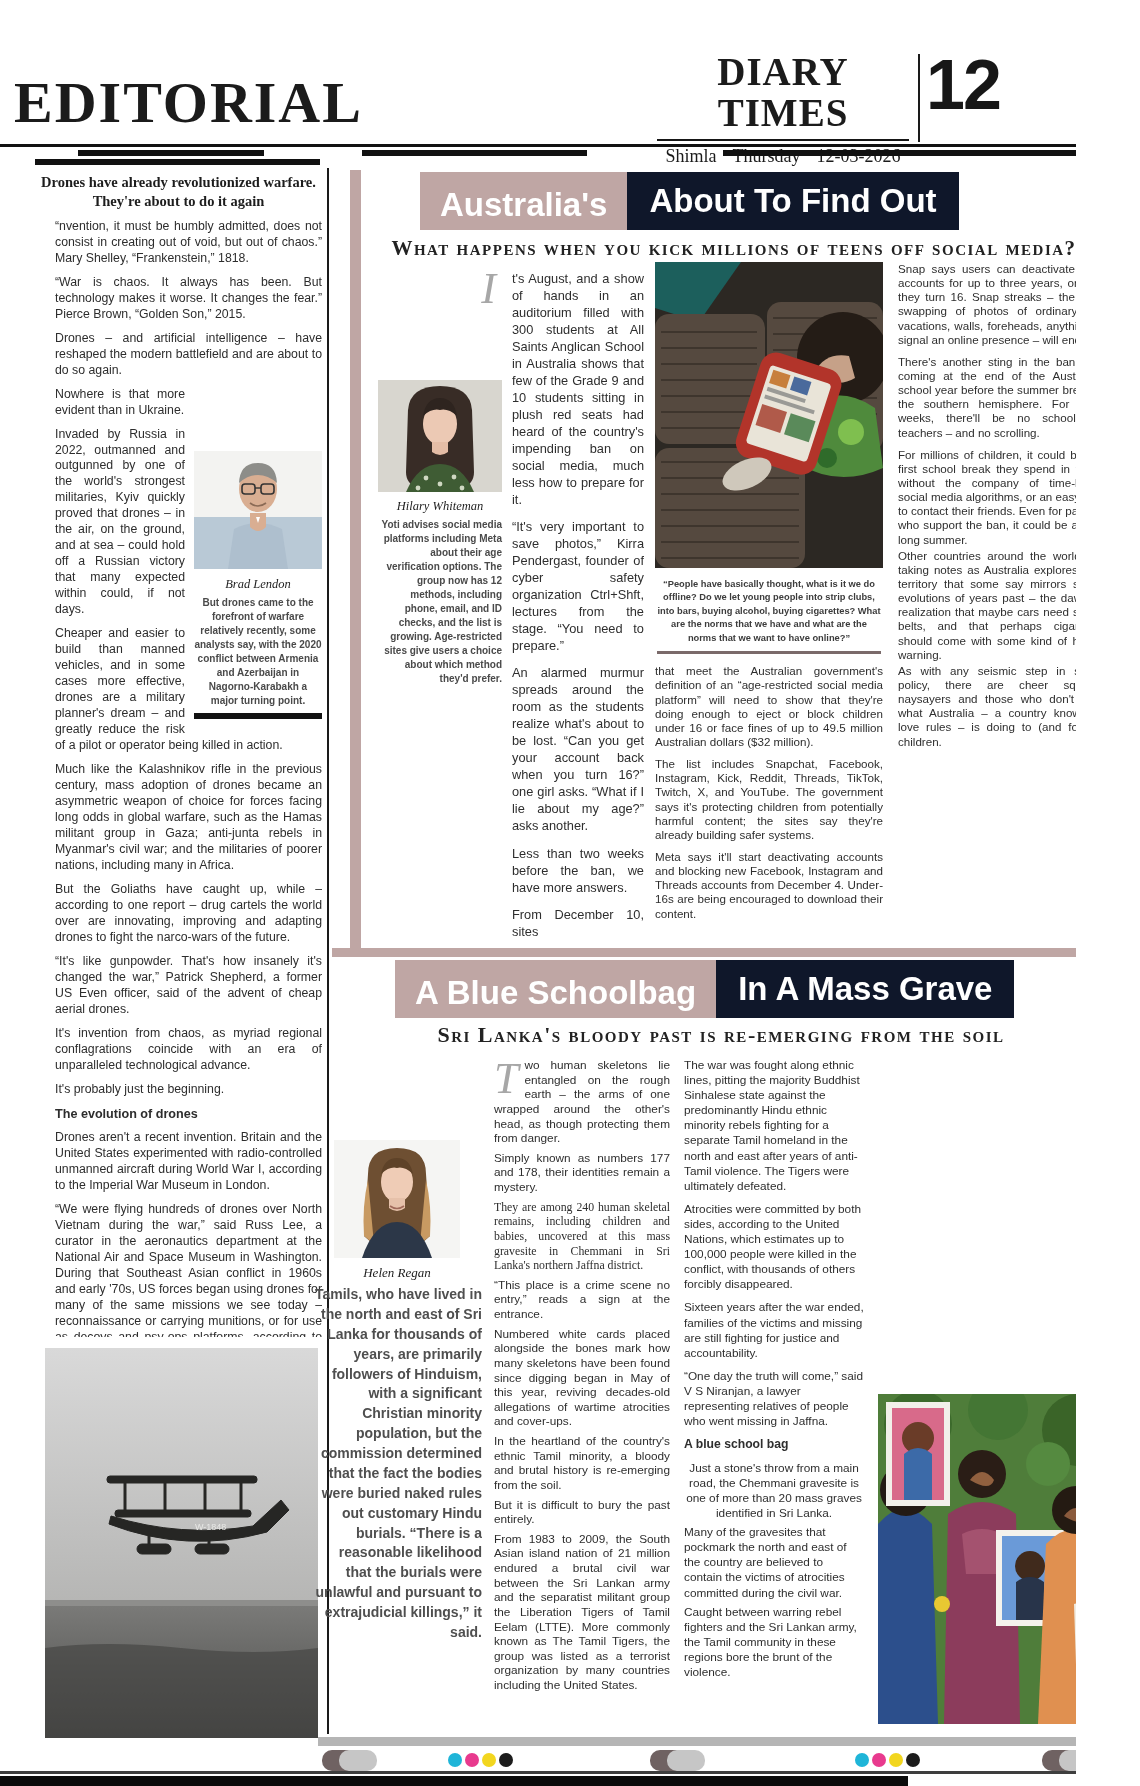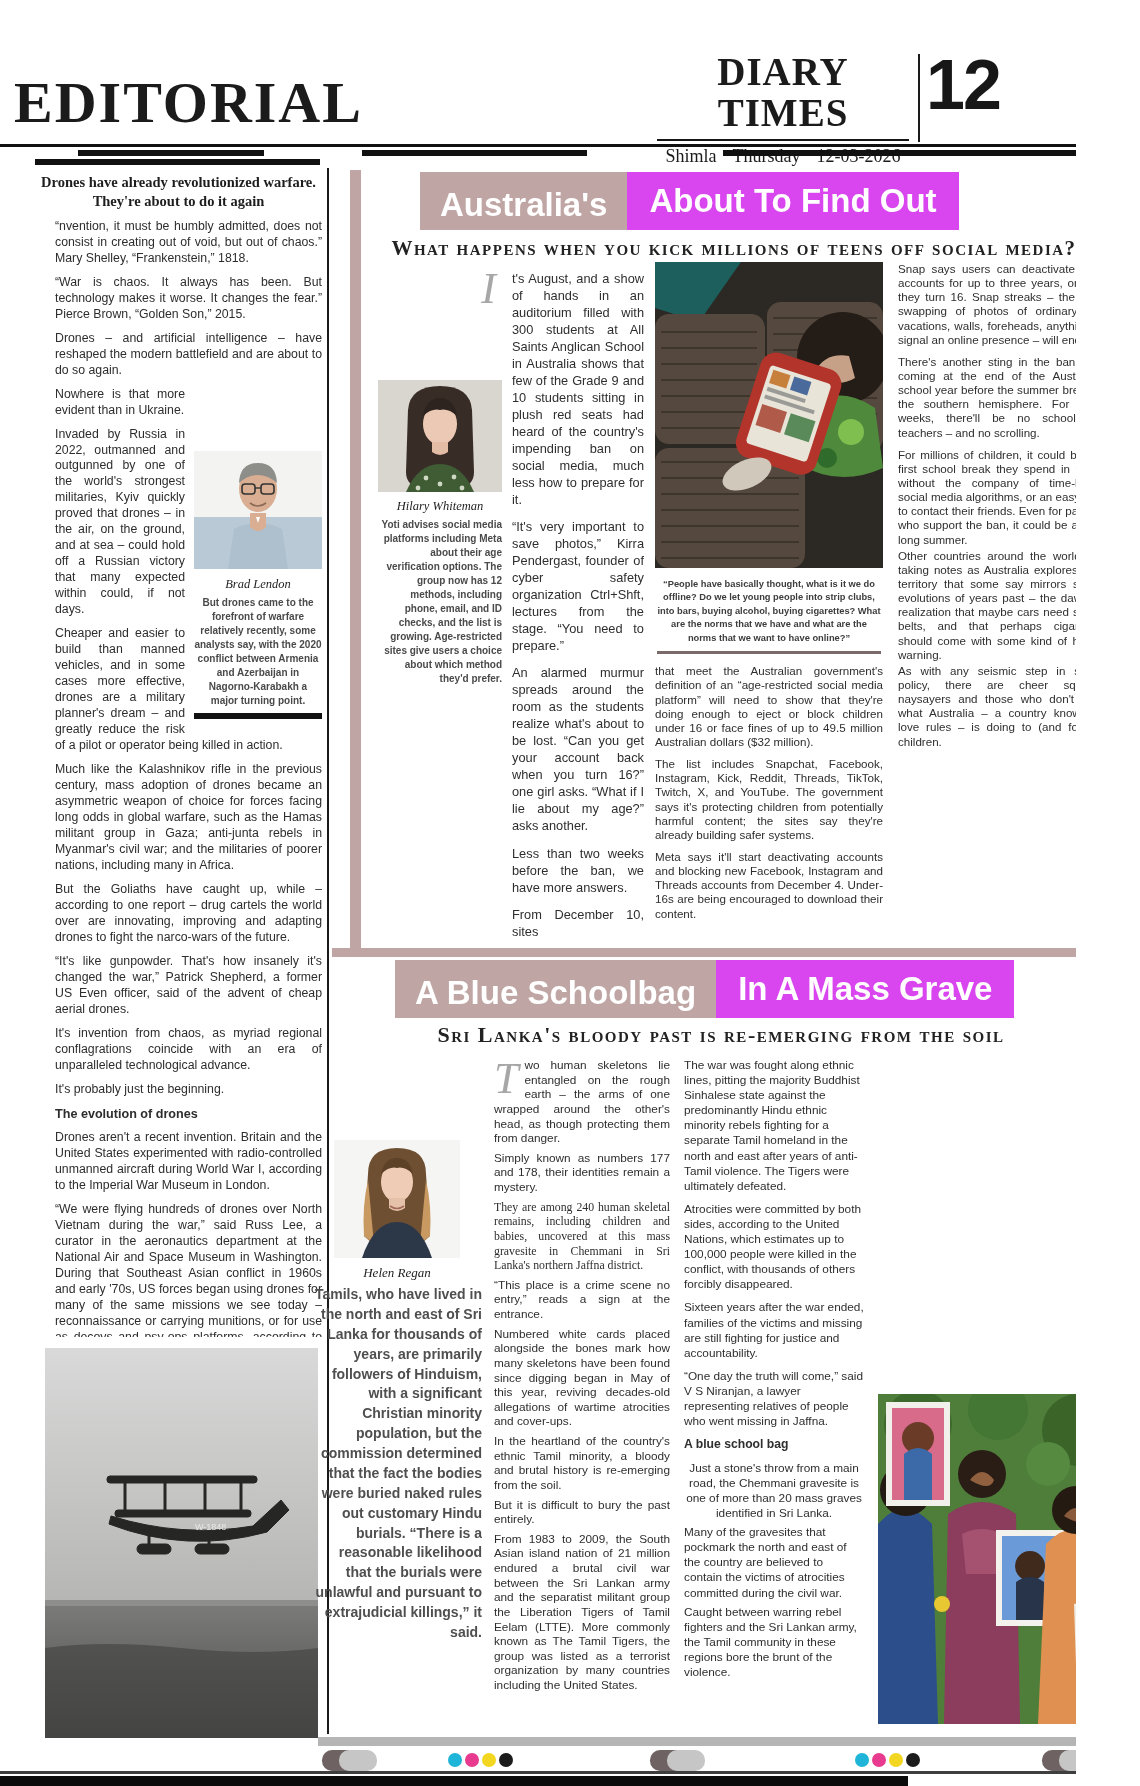--- a/index.html
+++ b/index.html
@@ -18,21 +18,21 @@
   .vrule{background:#1a1a1a;}
   .body-sm p{margin:0 0 8px 0;}
   .dropcap{font:italic 400 44px "Liberation Serif",serif;color:#a7a7a7;line-height:.85;}
   .kicker-sub{font-family:"Liberation Serif",serif;font-weight:700;font-variant:small-caps;
               letter-spacing:1.5px;color:#222;text-align:center;}
   
   .band{position:absolute;display:flex;height:58px;}
   .band span{display:block;line-height:58px;font-size:33px;font-weight:800;color:#fff;
              font-family:"Liberation Sans",sans-serif;white-space:nowrap;}
   .band .acc{background:#bfa6a4;padding:4px 20px;}
-  .band .drk{background:#d946ef;padding:0 22px;}
+  .band .drk{background:#0f172a;padding:0 22px;}
   
   .figure{text-align:center;}
   .figure .fig-name{font:italic 400 12.5px "Liberation Serif",serif;color:#222;margin-top:3px;}
   .fig-cap{font-weight:700;font-size:10px;line-height:1.4;color:#4a4a4a;margin-top:4px;text-align:center;}
   .fig-cap.right{text-align:right;}
   .barsmall{height:6px;background:#111;margin-top:5px;}
   
   .drones-head{font-family:"Liberation Serif",serif;font-weight:700;font-size:14.5px;
                text-align:center;color:#1d1d1d;line-height:1.3;margin:7px 0 8px 0;}
   .drones-body{font-size:12.3px;line-height:1.3;text-align:justify;position:relative;color:#2d2d2d;}

